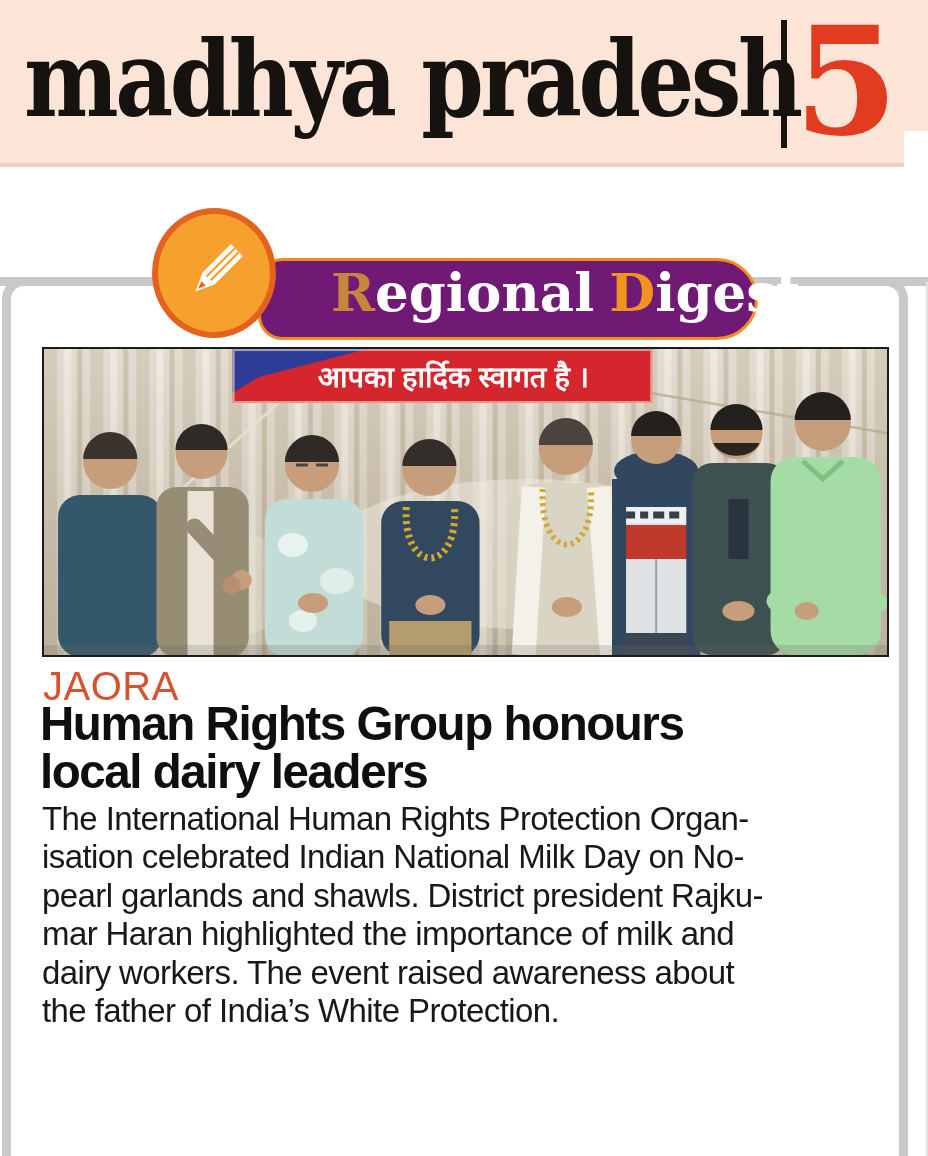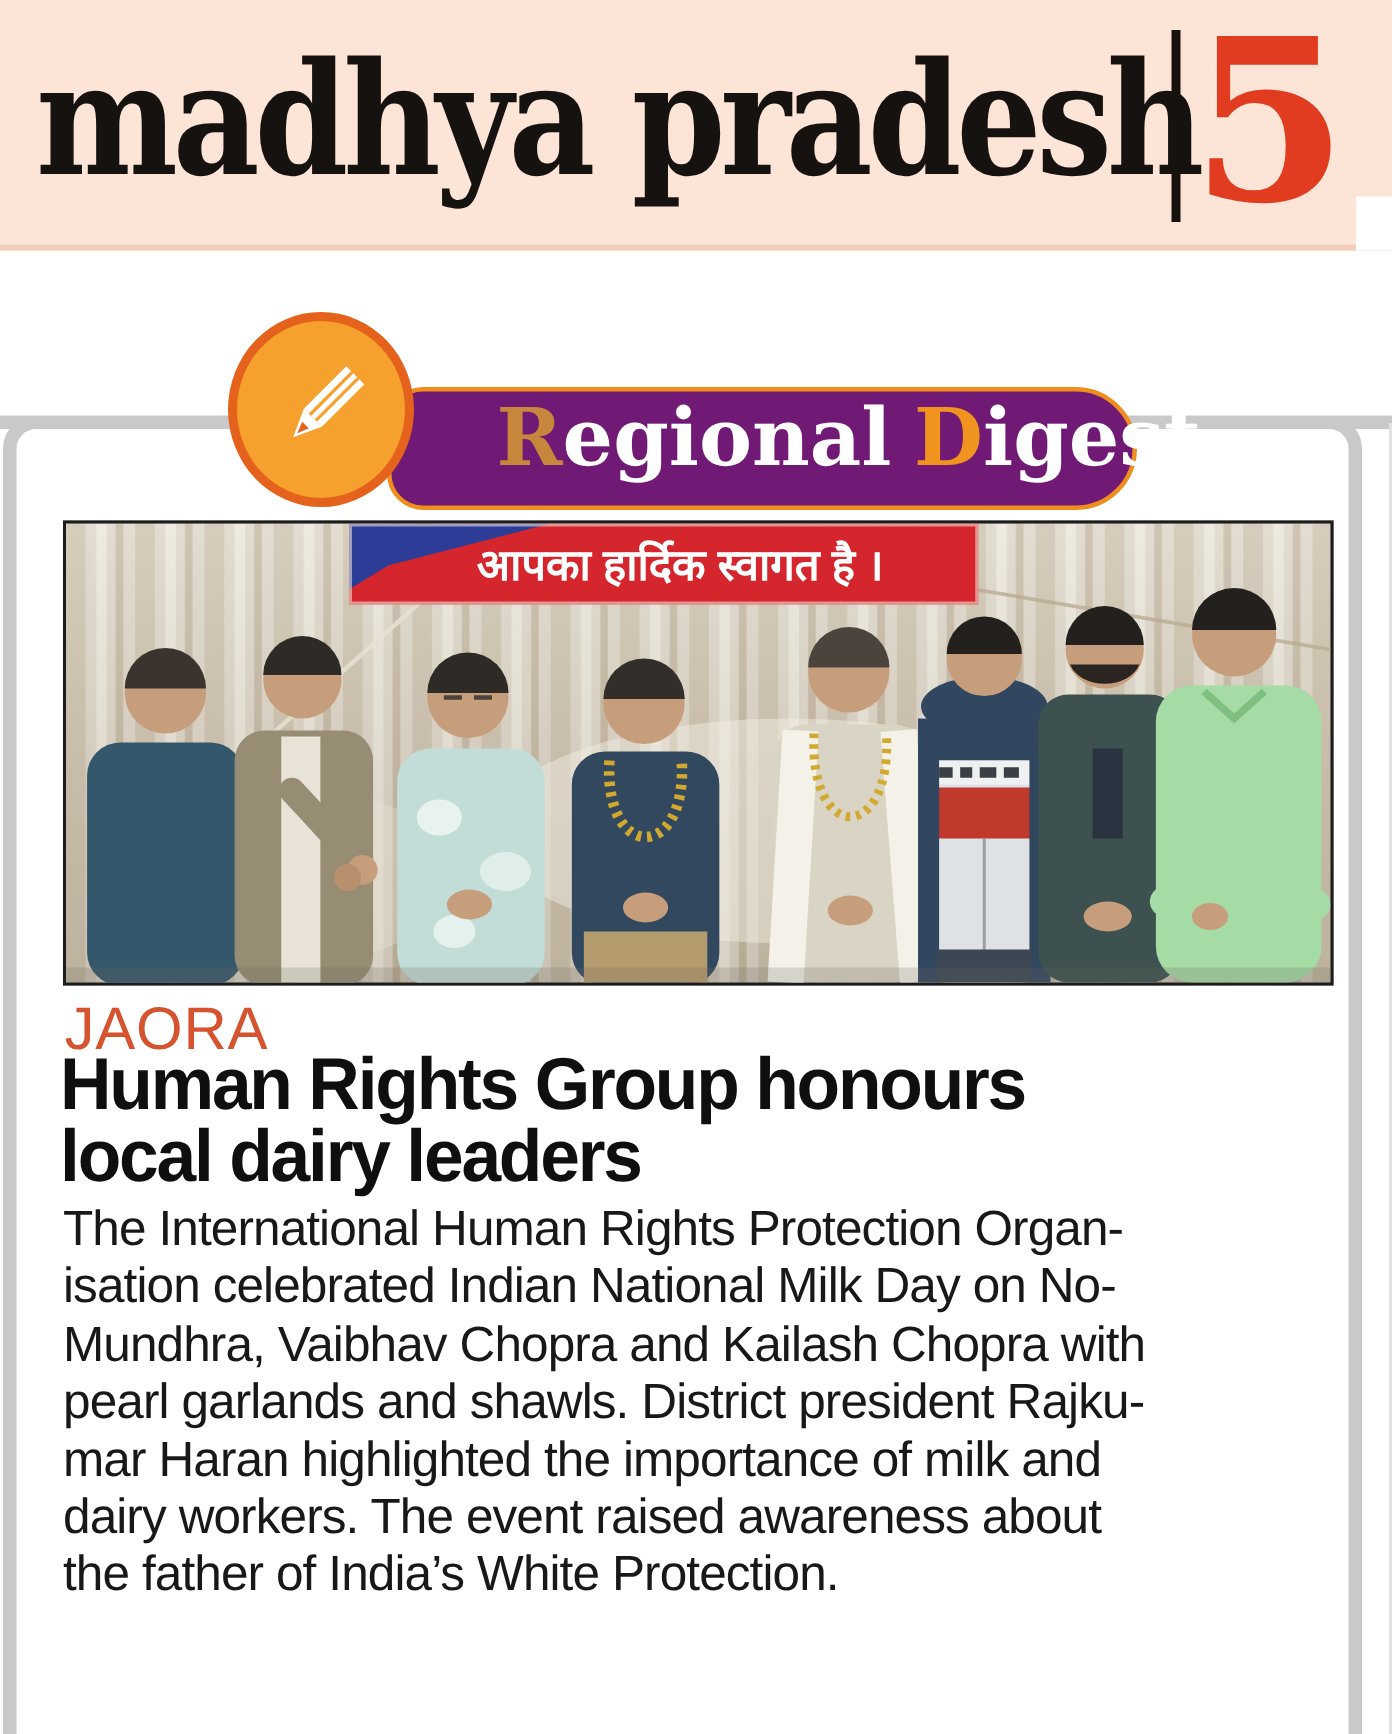--- a/index.html
+++ b/index.html
@@ -200,20 +200,19 @@
   <div class="location">JAORA</div>
 
   <div class="headline">
     <div>Human Rights Group honours</div>
     <div>local dairy leaders</div>
   </div>
 
   <div class="body-text">
     <div>The International Human Rights Protection Organ-</div>
     <div>isation celebrated Indian National Milk Day on No-</div>
-    <div>Mundhra, Vaibhav Chopra and Kailash Chopra with</div>
     <div>pearl garlands and shawls. District president Rajku-</div>
     <div>mar Haran highlighted the importance of milk and</div>
     <div>dairy workers. The event raised awareness about</div>
     <div>the father of India’s White Protection.</div>
   </div>
 
 </div>
 
 </body></html>

